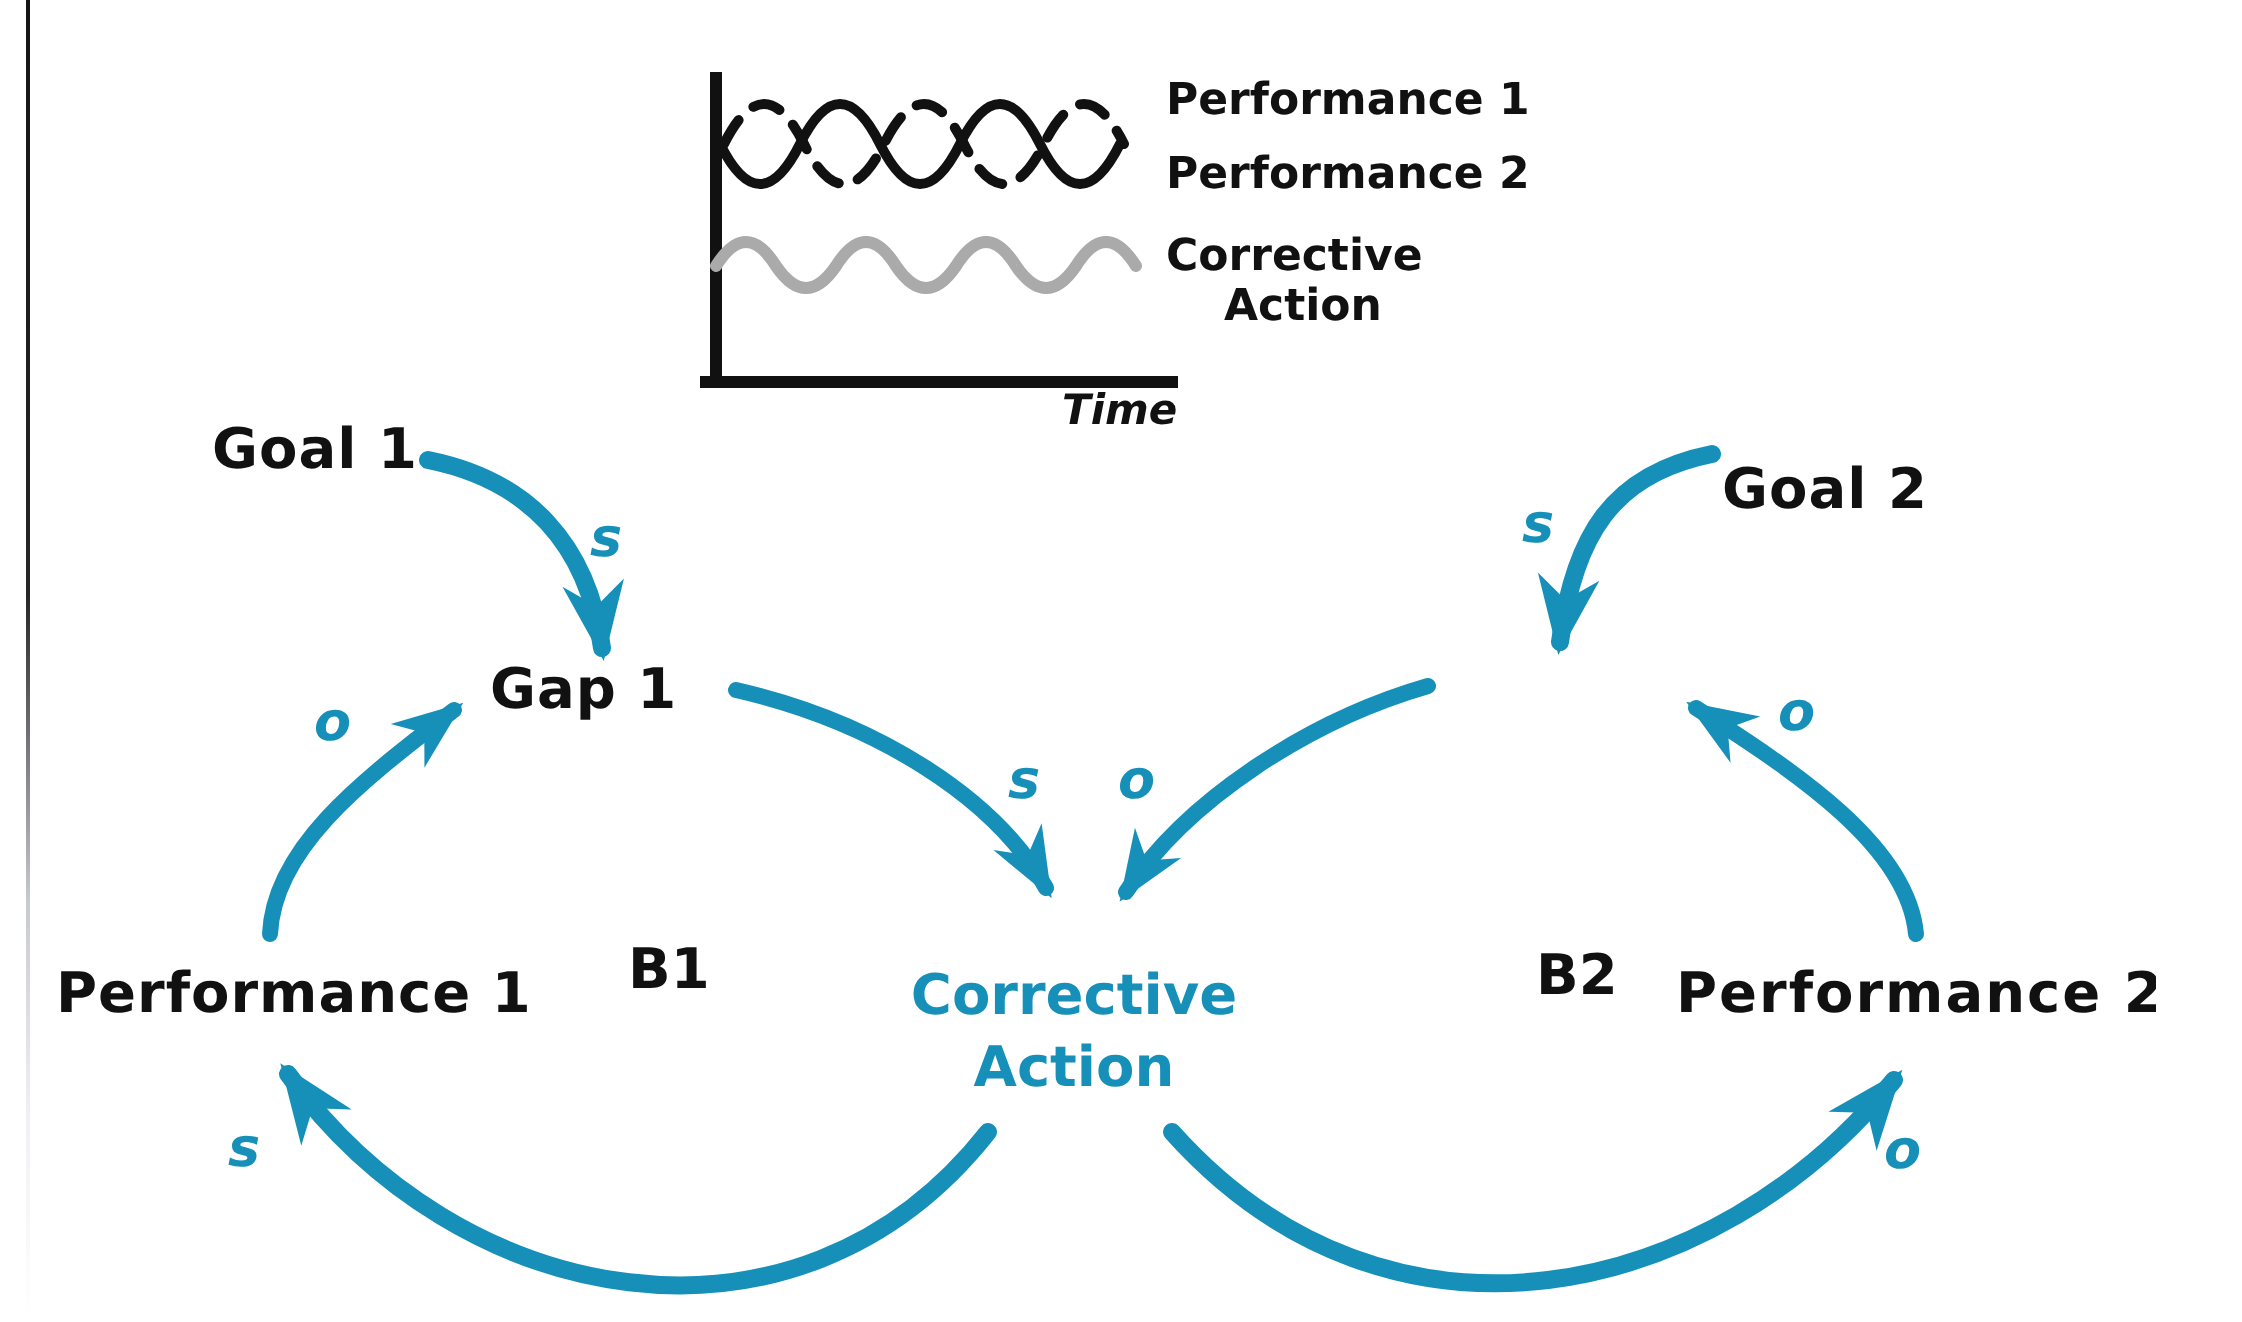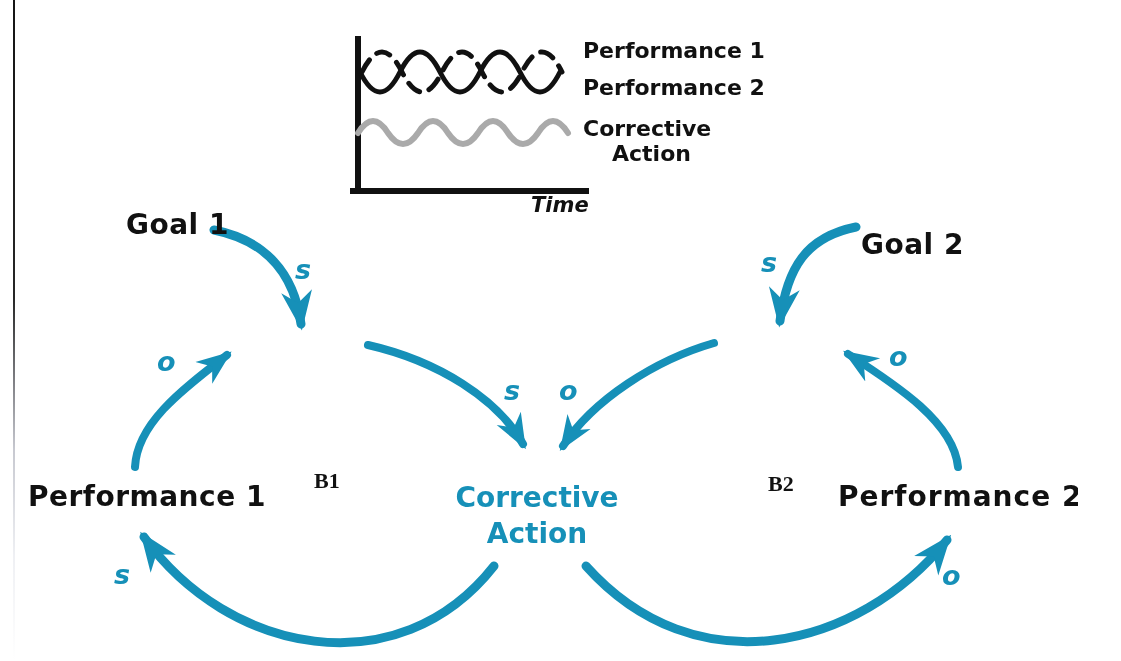--- a/index.html
+++ b/index.html
@@ -8,21 +8,21 @@
     font-family:"DejaVu Sans","Liberation Sans",sans-serif;overflow:hidden;
   }
   .layer{position:absolute;left:0;top:0;width:1121px;height:661px;}
   .link{stroke:var(--accent);fill:none;stroke-linecap:round;}
   #ah path{fill:var(--accent);stroke:none;}
   .axis{stroke:var(--ink);stroke-width:6;fill:none;stroke-linecap:square;}
   .wave-solid{stroke:var(--ink);stroke-width:5;fill:none;stroke-linecap:round;}
   .wave-dashed{stroke:var(--ink);stroke-width:5;fill:none;stroke-linecap:round;stroke-dasharray:14 10;}
   .wave-gray{stroke:var(--muted);stroke-width:6;fill:none;stroke-linecap:round;}
   .lbl{position:absolute;color:var(--ink);font-size:28px;font-weight:600;white-space:nowrap;letter-spacing:0.5px;}
-  .loop-lbl{position:absolute;color:var(--ink);font-size:22px;font-weight:700;white-space:nowrap;font-family:Liberation Serif, serif;}
+  .loop-lbl{position:absolute;color:var(--ink);font-size:28px;font-weight:700;white-space:nowrap;}
   .node-accent{position:absolute;color:var(--accent);font-size:28px;font-weight:600;
     text-align:center;line-height:36px;white-space:nowrap;}
   .pol{position:absolute;color:var(--accent);font-size:27px;font-weight:700;font-style:italic;white-space:nowrap;}
   .legend{position:absolute;color:var(--ink);font-size:22px;font-weight:600;white-space:nowrap;}
   .time-lbl{position:absolute;color:var(--ink);font-size:21px;font-weight:600;font-style:italic;white-space:nowrap;text-align:center;}
   .page-edge{
     position:absolute;left:13px;top:0;width:2px;height:661px;
     background:linear-gradient(to bottom,#151515 0%,#262626 45%,rgba(70,75,100,0.30) 68%,rgba(120,130,160,0.12) 84%,rgba(0,0,0,0) 100%);
   }
 </style>
@@ -54,22 +54,23 @@
     <path class="link" stroke-width="9" marker-end="url(#ah)" d="M494,566 C398,688 228,654 144,537"></path>
     <path class="link" stroke-width="9" marker-end="url(#ah)" d="M586,566 C695,688 858,650 947,540"></path>
   </svg>
 
   <div class="legend" style="left:583px;top:38px;">Performance 1</div>
   <div class="legend" style="left:583px;top:75px;">Performance 2</div>
   <div class="legend" style="left:583px;top:116px;">Corrective</div>
   <div class="legend" style="left:612px;top:141px;">Action</div>
   <div class="time-lbl" style="left:531px;top:193px;">Time</div>
 
-  <div class="lbl" style="left:106px;top:208px;margin-left:20px;">Goal 1</div>
+  <div class="lbl" style="left:106px;top:208px;">Goal 1</div>
   <div class="lbl" style="left:861px;top:228px;">Goal 2</div>
+  <div class="lbl" style="left:245px;top:328px;">Gap 1</div>
   <div class="lbl" style="left:28px;top:480px;">Performance 1</div>
   <div class="lbl" style="left:838px;top:480px;letter-spacing:1px;">Performance 2</div>
 
   <div class="node-accent" style="left:437px;top:480px;width:200px;">
     <div>Corrective</div>
     <div>Action</div>
   </div>
 
   <div class="loop-lbl" style="left:314px;top:468px;">B1</div>
   <div class="loop-lbl" style="left:768px;top:471px;">B2</div>

